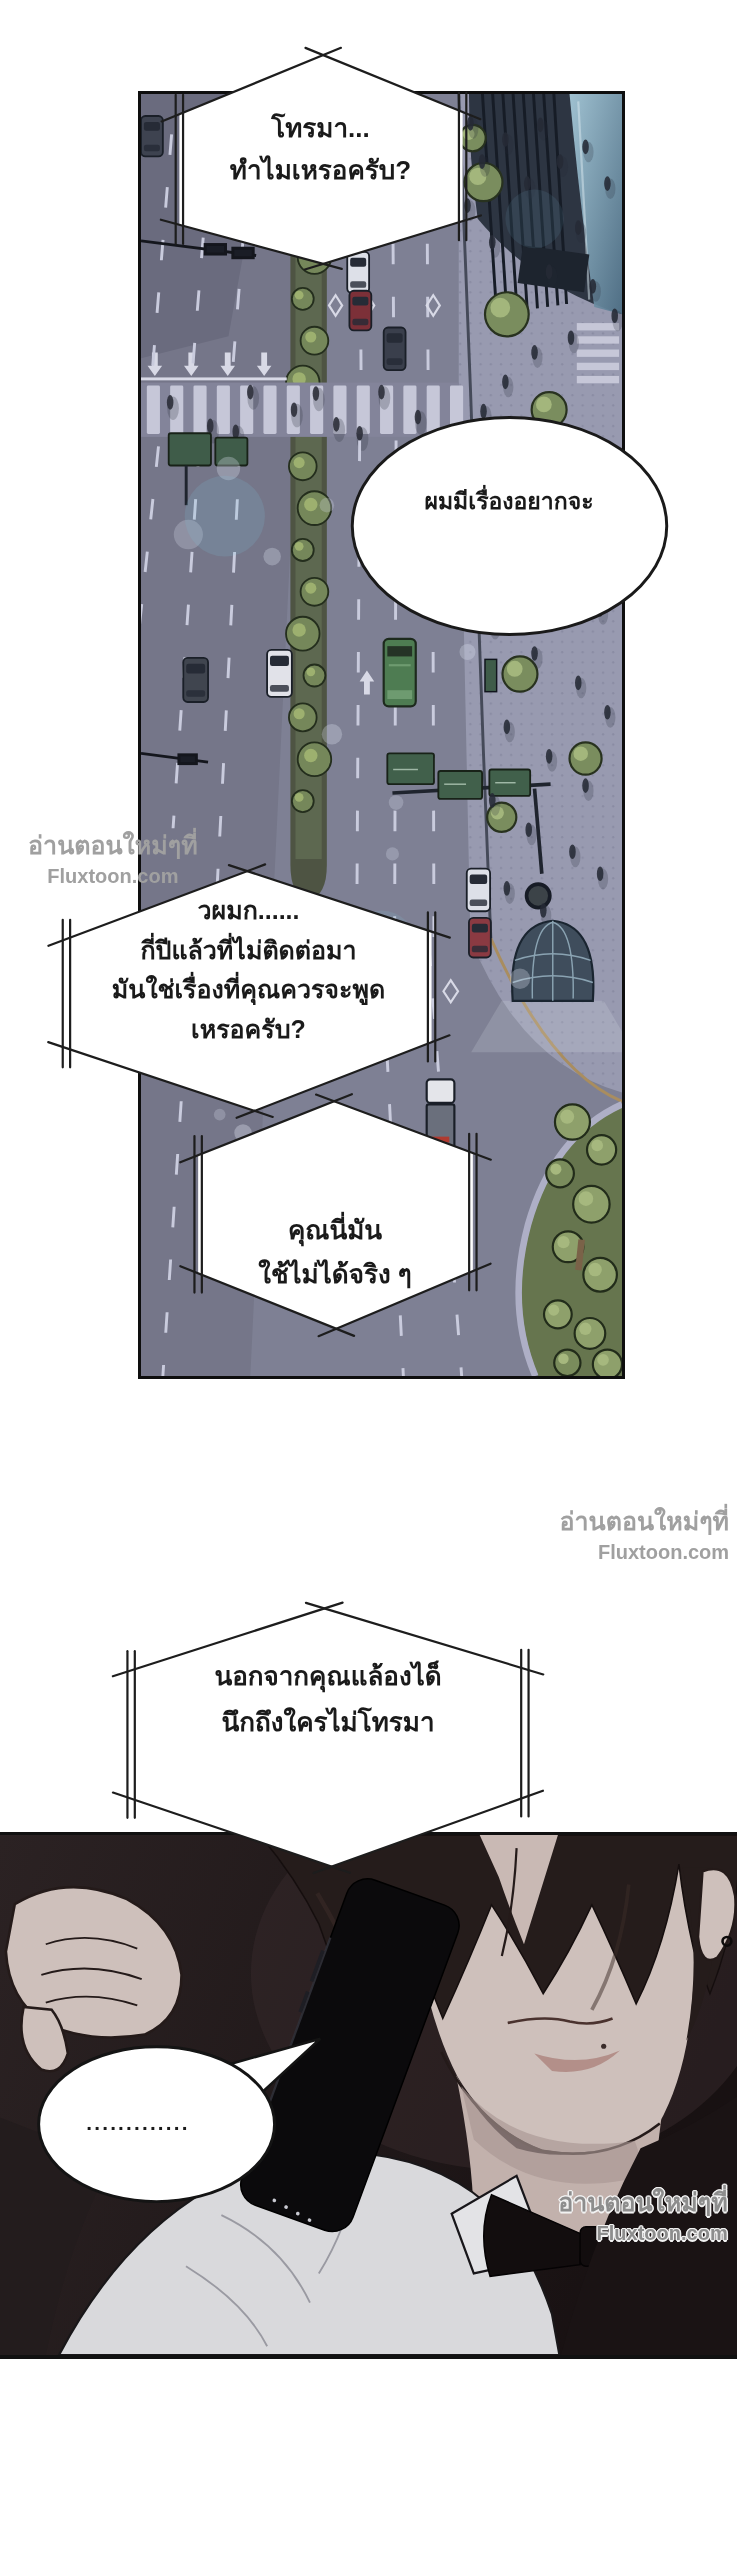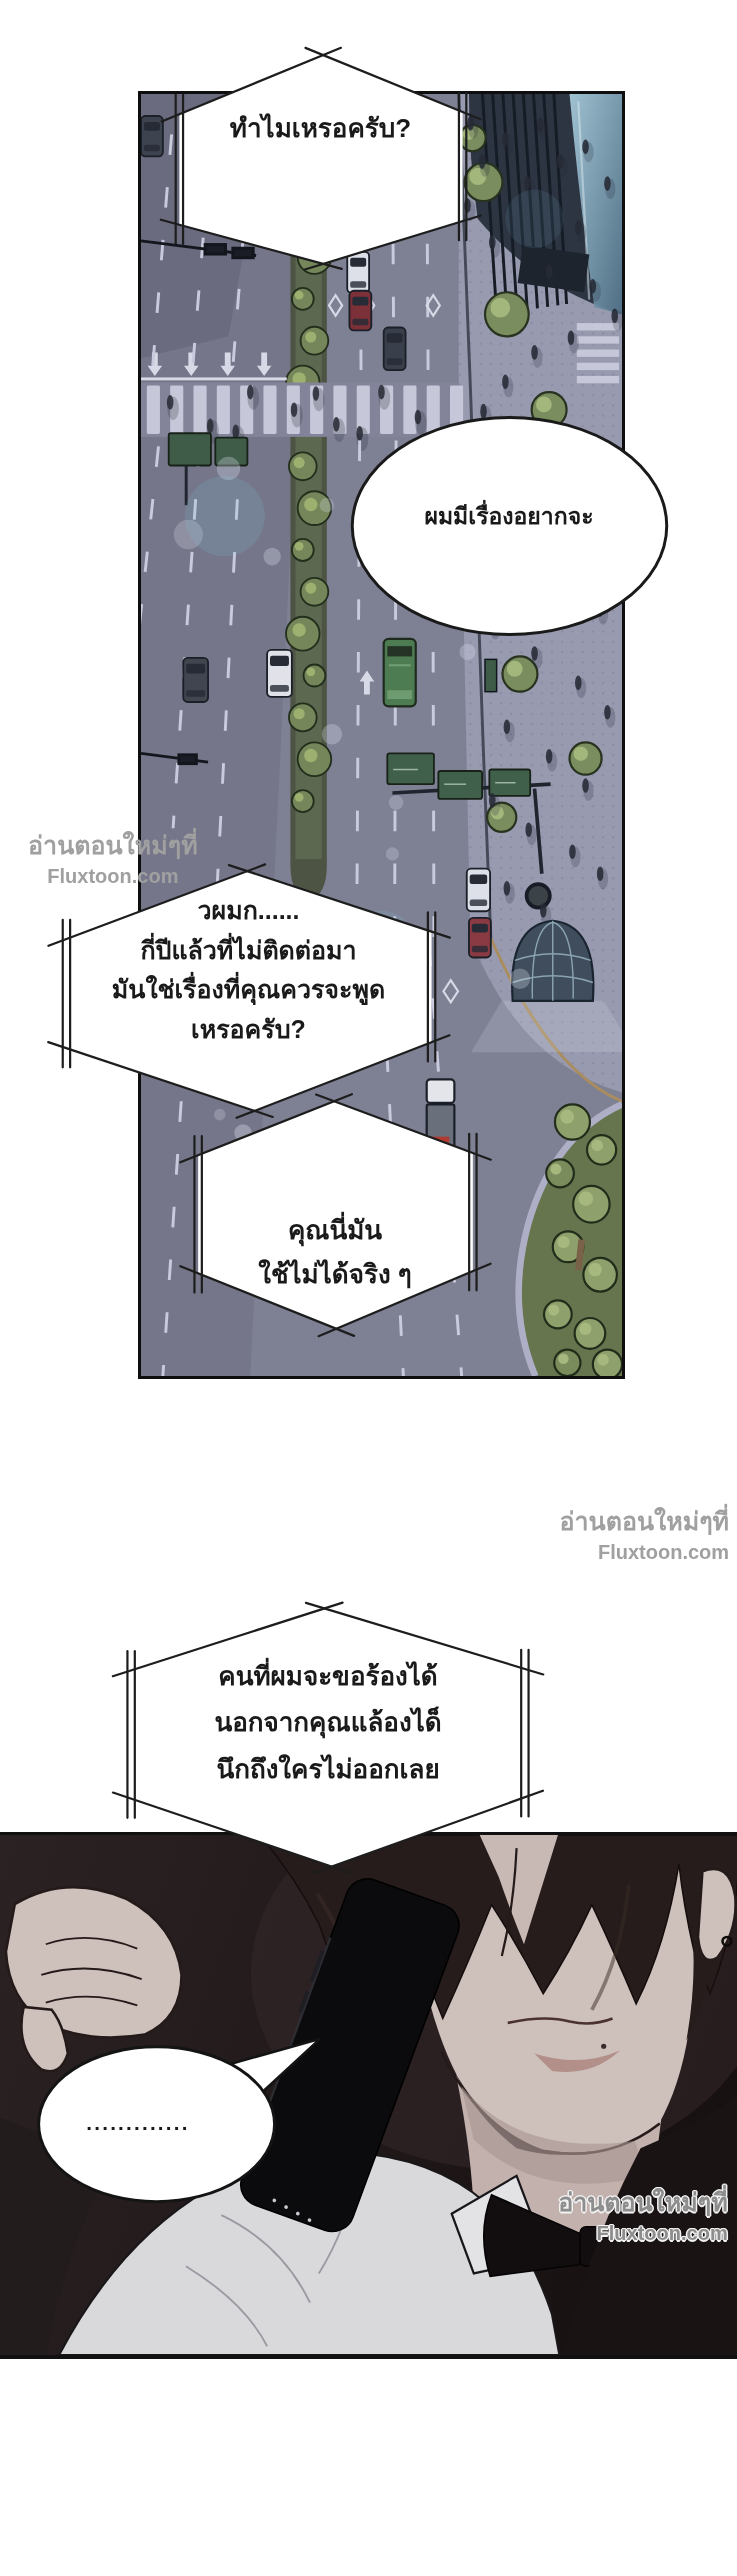--- a/index.html
+++ b/index.html
@@ -511,27 +511,28 @@
       <line x1="200.92159864599176" y1="20.19028092984849" x2="438.07840135400824" y2="116.8097190701515" stroke="#1d1d1d" stroke-width="3" stroke-linecap="round"></line>
       <line x1="419" y1="81" x2="419" y2="281" stroke="#1d1d1d" stroke-width="3" stroke-linecap="round"></line>
       <line x1="409" y1="81" x2="409" y2="281" stroke="#1d1d1d" stroke-width="3" stroke-linecap="round"></line>
       <line x1="438.85593439673016" y1="247.37225293645318" x2="200.14406560326987" y2="320.6277470635468" stroke="#1d1d1d" stroke-width="3" stroke-linecap="round"></line>
       <line x1="250.08978831302096" y1="319.819275797898" x2="4.9102116869790535" y2="253.180724202102" stroke="#1d1d1d" stroke-width="3" stroke-linecap="round"></line>
       <line x1="25" y1="286" x2="25" y2="84" stroke="#1d1d1d" stroke-width="3" stroke-linecap="round"></line>
       <line x1="35" y1="286" x2="35" y2="84" stroke="#1d1d1d" stroke-width="3" stroke-linecap="round"></line>
       <line x1="5.945615922256607" y1="119.86846526266396" x2="249.0543840777434" y2="20.131534737336047" stroke="#1d1d1d" stroke-width="3" stroke-linecap="round"></line>
     </svg>
   <div class="bubble-text hex-text" style="left:179px;top:107px;width:283px;">
+    <div>โทรมา...</div>
     <div>ทำไมเหรอครับ?</div>
   </div>
 
   <svg class="bubble-svg z5" style="left:336px;top:402px;width:347px;height:251px;" viewBox="0 0 470 340">
     <ellipse cx="235" cy="168" rx="213" ry="147" fill="#ffffff" stroke="#1a1a1a" stroke-width="4"></ellipse>
   </svg>
-  <div class="bubble-text oval-text" style="left:369px;top:496px;width:280px;text-align:center;">
+  <div class="bubble-text oval-text" style="left:369px;top:481px;width:280px;text-align:center;">
     <div>ผมมีเรื่องอยากจะ</div>
   </div>
 
   <svg class="bubble-svg z5" style="left:44px;top:849px;width:410px;height:284px;" viewBox="0 0 555 385">
       <polygon points="275,30 525,112 525,262 285,355 30,270 30,122" fill="#ffffff"></polygon>
       <line x1="250.29499129290087" y1="21.896757144071486" x2="549.7050087070991" y2="120.10324285592851" stroke="#1d1d1d" stroke-width="3" stroke-linecap="round"></line>
       <line x1="530" y1="86" x2="530" y2="288" stroke="#1d1d1d" stroke-width="3" stroke-linecap="round"></line>
       <line x1="520" y1="86" x2="520" y2="288" stroke="#1d1d1d" stroke-width="3" stroke-linecap="round"></line>
       <line x1="549.2434780947738" y1="252.60565223827516" x2="260.75652190522624" y2="364.3943477617248" stroke="#1d1d1d" stroke-width="3" stroke-linecap="round"></line>
       <line x1="309.6657657493134" y1="363.2219219164378" x2="5.334234250686642" y2="261.7780780835622" stroke="#1d1d1d" stroke-width="3" stroke-linecap="round"></line>
@@ -567,23 +568,22 @@
       <line x1="267.1066148052165" y1="22.49537652216086" x2="588.8933851947835" y2="119.50462347783913" stroke="#1d1d1d" stroke-width="3" stroke-linecap="round"></line>
       <line x1="569" y1="86" x2="569" y2="312" stroke="#1d1d1d" stroke-width="3" stroke-linecap="round"></line>
       <line x1="559" y1="86" x2="559" y2="312" stroke="#1d1d1d" stroke-width="3" stroke-linecap="round"></line>
       <line x1="588.4725843046936" y1="277.21975982961374" x2="277.5274156953064" y2="388.78024017038626" stroke="#1d1d1d" stroke-width="3" stroke-linecap="round"></line>
       <line x1="326.62930684522615" y1="388.33050084470887" x2="5.370693154773825" y2="279.66949915529113" stroke="#1d1d1d" stroke-width="3" stroke-linecap="round"></line>
       <line x1="25" y1="314" x2="25" y2="88" stroke="#1d1d1d" stroke-width="3" stroke-linecap="round"></line>
       <line x1="35" y1="314" x2="35" y2="88" stroke="#1d1d1d" stroke-width="3" stroke-linecap="round"></line>
       <line x1="5.241364875865234" y1="121.93788301689817" x2="316.75863512413474" y2="22.06211698310183" stroke="#1d1d1d" stroke-width="3" stroke-linecap="round"></line>
     </svg>
   <div class="bubble-text hex-text" style="left:131px;top:1653px;width:394px;line-height:1.78;">
-    <div>คนที่ผมจะขอร้องได้</div>
     <div>นอกจากคุณแล้องได็</div>
-    <div>นึกถึงใครไม่ออกเลย</div>
+    <div>นึกถึงใครไม่โทรมา</div>
   </div>
 
   <svg class="bubble-svg z5" style="left:18.4px;top:2026px;width:317px;height:192px;" viewBox="0 0 430 260">
     <polygon points="275,55 410,17 320,100" fill="#ffffff" stroke="#141414" stroke-width="3.5"></polygon>
     <ellipse cx="188" cy="133" rx="160" ry="105" fill="#ffffff" stroke="#141414" stroke-width="4"></ellipse>
   </svg>
   <div class="bubble-text dots-text" style="left:46px;top:2109px;width:184px;">
     <div>.............</div>
   </div>
 

